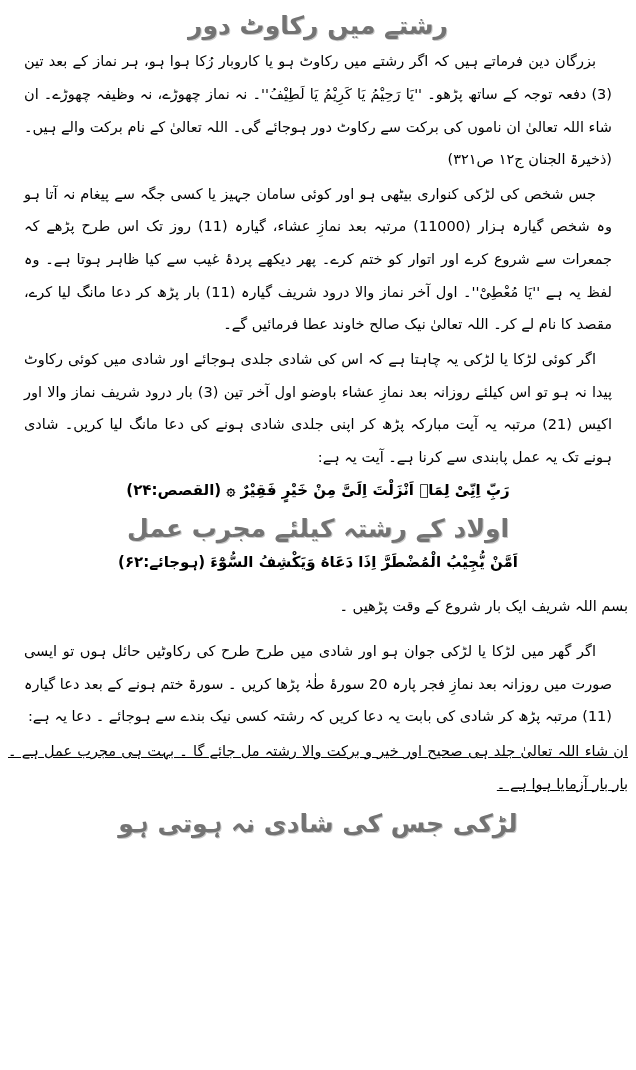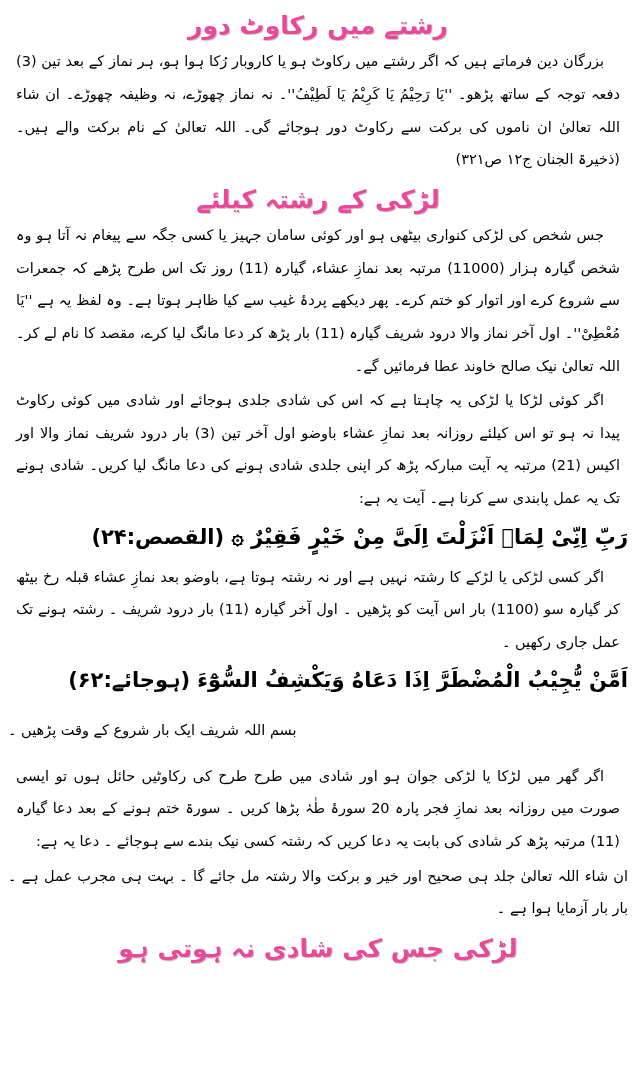--- a/index.html
+++ b/index.html
@@ -13,78 +13,79 @@
     box-sizing: border-box;
     padding: 2px 8px 6px 8px;
     direction: rtl;
     font-family: "DejaVu Sans", sans-serif;
     color: #000000;
     background: #ffffff;
   }
   .section { margin: 0; }
   .heading {
     text-align: center;
-    color: #ec4899;
+    color: #737373;
     font-weight: bold;
     font-size: 25px;
     line-height: 1.25;
     margin: 8px 0 4px 0;
     letter-spacing: -0.5px;
     text-shadow: 1px 1px 0 #c9c9c9;
   }
   .body-text {
     font-size: 14.5px;
     line-height: 2.25;
     text-align: justify;
     text-align-last: right;
     text-indent: 16px;
-    margin: 2px 8px;
+    margin: 2px 16px;
   }
   .verse {
+    text-align: center;
     font-weight: bold;
-    font-size: 21px;
+    font-size: 15px;
     line-height: 1.9;
     margin: 3px 0;
   }
   .note-center {
-    text-align: left;
+    text-align: right;
     font-size: 14.5px;
     line-height: 2.1;
     margin: 14px 0;
   }
   .note-plain {
     font-size: 14.5px;
     line-height: 2.25;
     text-align: justify;
     text-align-last: right;
     margin: 2px 0;
+    text-decoration: underline;
   }
 </style>
 </head>
 <body>
 
 <div class="page">
 
   <div class="section">
     <h2 class="heading">رشتے میں رکاوٹ دور</h2>
     <p class="body-text">بزرگان دین فرماتے ہیں کہ اگر رشتے میں رکاوٹ ہو یا کاروبار رُکا ہوا ہو، ہر نماز کے بعد تین (3) دفعہ توجہ کے ساتھ پڑھو۔ ''یَا رَحِیْمُ یَا کَرِیْمُ یَا لَطِیْفُ''۔ نہ نماز چھوڑے، نہ وظیفہ چھوڑے۔ ان شاء اللہ تعالیٰ ان ناموں کی برکت سے رکاوٹ دور ہوجائے گی۔ اللہ تعالیٰ کے نام برکت والے ہیں۔ (ذخیرۃ الجنان ج۱۲ ص۳۲۱)</p>
   </div>
 
   <div class="section">
-    <h2 class="heading">لڑکی کے رشتہ کیلئے</h2>
     <p class="body-text">جس شخص کی لڑکی کنواری بیٹھی ہو اور کوئی سامان جہیز یا کسی جگہ سے پیغام نہ آتا ہو وہ شخص گیارہ ہزار (11000) مرتبہ بعد نمازِ عشاء، گیارہ (11) روز تک اس طرح پڑھے کہ جمعرات سے شروع کرے اور اتوار کو ختم کرے۔ پھر دیکھے پردۂ غیب سے کیا ظاہر ہوتا ہے۔ وہ لفظ یہ ہے ''یَا مُعْطِیْ''۔ اول آخر نماز والا درود شریف گیارہ (11) بار پڑھ کر دعا مانگ لیا کرے، مقصد کا نام لے کر۔ اللہ تعالیٰ نیک صالح خاوند عطا فرمائیں گے۔</p>
   </div>
 
   <div class="section">
     <p class="body-text">اگر کوئی لڑکا یا لڑکی یہ چاہتا ہے کہ اس کی شادی جلدی ہوجائے اور شادی میں کوئی رکاوٹ پیدا نہ ہو تو اس کیلئے روزانہ بعد نمازِ عشاء باوضو اول آخر تین (3) بار درود شریف نماز والا اور اکیس (21) مرتبہ یہ آیت مبارکہ پڑھ کر اپنی جلدی شادی ہونے کی دعا مانگ لیا کریں۔ شادی ہونے تک یہ عمل پابندی سے کرنا ہے۔ آیت یہ ہے:</p>
     <p class="verse">رَبِّ اِنِّیْ لِمَاۤ اَنْزَلْتَ اِلَیَّ مِنْ خَیْرٍ فَقِیْرٌ ۞ (القصص:۲۴)</p>
   </div>
 
   <div class="section">
-    <p class="body-text">اگر کسی لڑکی یا لڑکے کا رشتہ نہیں ہے اور نہ رشتہ ہوتا ہے، باوضو بعد نمازِ عشاء قبلہ رخ بیٹھ کر گیارہ سو (1100) بار اس آیت کو پڑھیں ۔ اول آخر گیارہ (11) بار درود شریف ۔ رشتہ ہونے تک عمل جاری رکھیں ۔</p>
+    <h2 class="heading">اولاد کے رشتہ کیلئے مجرب عمل</h2>
     <p class="verse">اَمَّنْ یُّجِیْبُ الْمُضْطَرَّ اِذَا دَعَاهُ وَیَکْشِفُ السُّوْٓءَ (ہوجائے:۶۲)</p>
     <p class="note-center">بسم اللہ شریف ایک بار شروع کے وقت پڑھیں ۔</p>
   </div>
 
   <div class="section">
     <p class="body-text">اگر گھر میں لڑکا یا لڑکی جوان ہو اور شادی میں طرح طرح کی رکاوٹیں حائل ہوں تو ایسی صورت میں روزانہ بعد نمازِ فجر پارہ 20 سورۂ طٰہٰ پڑھا کریں ۔ سورۃ ختم ہونے کے بعد دعا گیارہ (11) مرتبہ پڑھ کر شادی کی بابت یہ دعا کریں کہ رشتہ کسی نیک بندے سے ہوجائے ۔ دعا یہ ہے:</p>
     <p class="note-plain">ان شاء اللہ تعالیٰ جلد ہی صحیح اور خیر و برکت والا رشتہ مل جائے گا ۔ بہت ہی مجرب عمل ہے ۔ بار بار آزمایا ہوا ہے ۔</p>
   </div>
 
   <div class="section">

